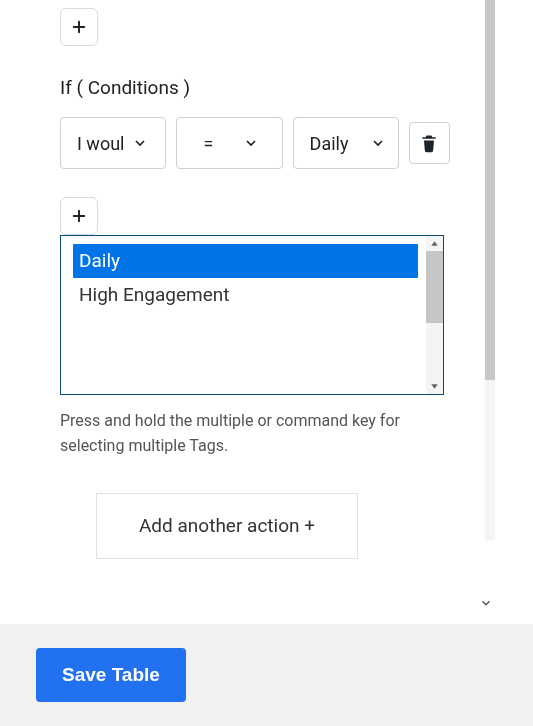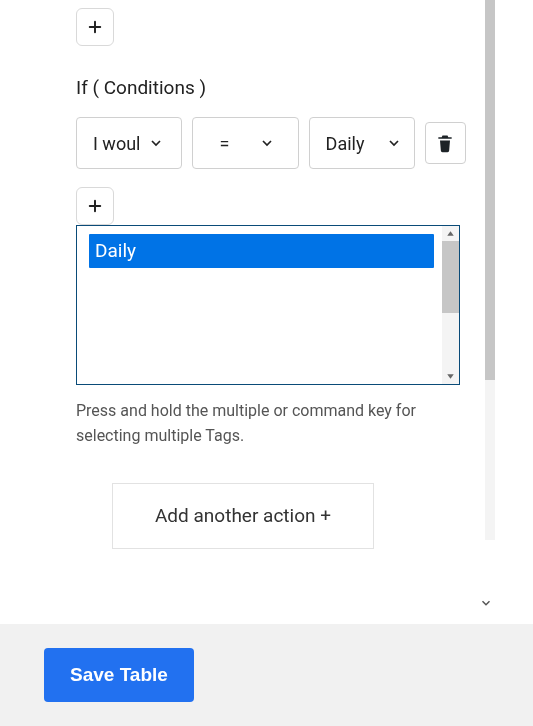--- a/index.html
+++ b/index.html
@@ -23,21 +23,21 @@
     height: 624px;
     position: relative;
   }
   .scroll-area {
     position: absolute;
     left: 0;
     top: 0;
     width: 494px;
     height: 624px;
     overflow-y: auto;
-    padding: 0 0 0 16px;
+    padding: 0 0 0 0;
   }
   
   .outer-scrollbar {
     position: absolute;
     right: 38px;
     top: 0;
     width: 10px;
     height: 540px;
     background: #f4f4f4;
   }
@@ -81,21 +81,21 @@
     font-size: 19px;
     color: #222;
     margin: 30px 0 18px 0;
     font-weight: 400;
   }
 
   .cond-row {
     display: flex;
     gap: 10px;
     align-items: center;
-    margin-bottom: 18px;
+    margin-bottom: 28px;
   }
   .select-box {
     height: 52px;
     border: 1px solid #d0d0d0;
     border-radius: 4px;
     background: #fff;
     display: flex;
     align-items: center;
     padding: 0 12px 0 16px;
     cursor: pointer;
@@ -255,21 +255,20 @@
     font-weight: 600;
     cursor: pointer;
   }
   .save-btn { background:#2271f0; }
   .save-btn { background:#2475f5; }
   .save-btn { background:#2271f0; }
   .save-btn { background:#2475f5; }
   .save-btn { background:#2271f0; }
   .save-btn {
     background:#2271f0;
-    margin-left:8px;
   }
   .save-btn {
     background:#2c79f7;
   }
   .save-btn {
     background:#2271f0;
   }
   .save-btn {
     background:#2c79f7;
   }
@@ -367,20 +366,21 @@
         <div class="icon-btn">
           <svg viewBox="0 0 24 24" fill="none" stroke="currentColor" stroke-width="2.6" stroke-linecap="round">
             <path d="M12 5v14M5 12h14"></path>
           </svg>
         </div>
 
 
         <div class="multiselect">
           <div class="ms-options">
             <div class="ms-option selected">Daily</div>
+            <div class="ms-option">High Engagement</div>
           </div>
           <div class="ms-scrollbar">
             <svg class="ms-arrow up" viewBox="0 0 24 24" fill="currentColor">
                 <path d="M12 8l6 8H6z"></path>
               </svg>
             <div class="ms-thumb"></div>
             <svg class="ms-arrow down" viewBox="0 0 24 24" fill="currentColor">
                 <path d="M12 16l-6-8h12z"></path>
               </svg>
           </div>

